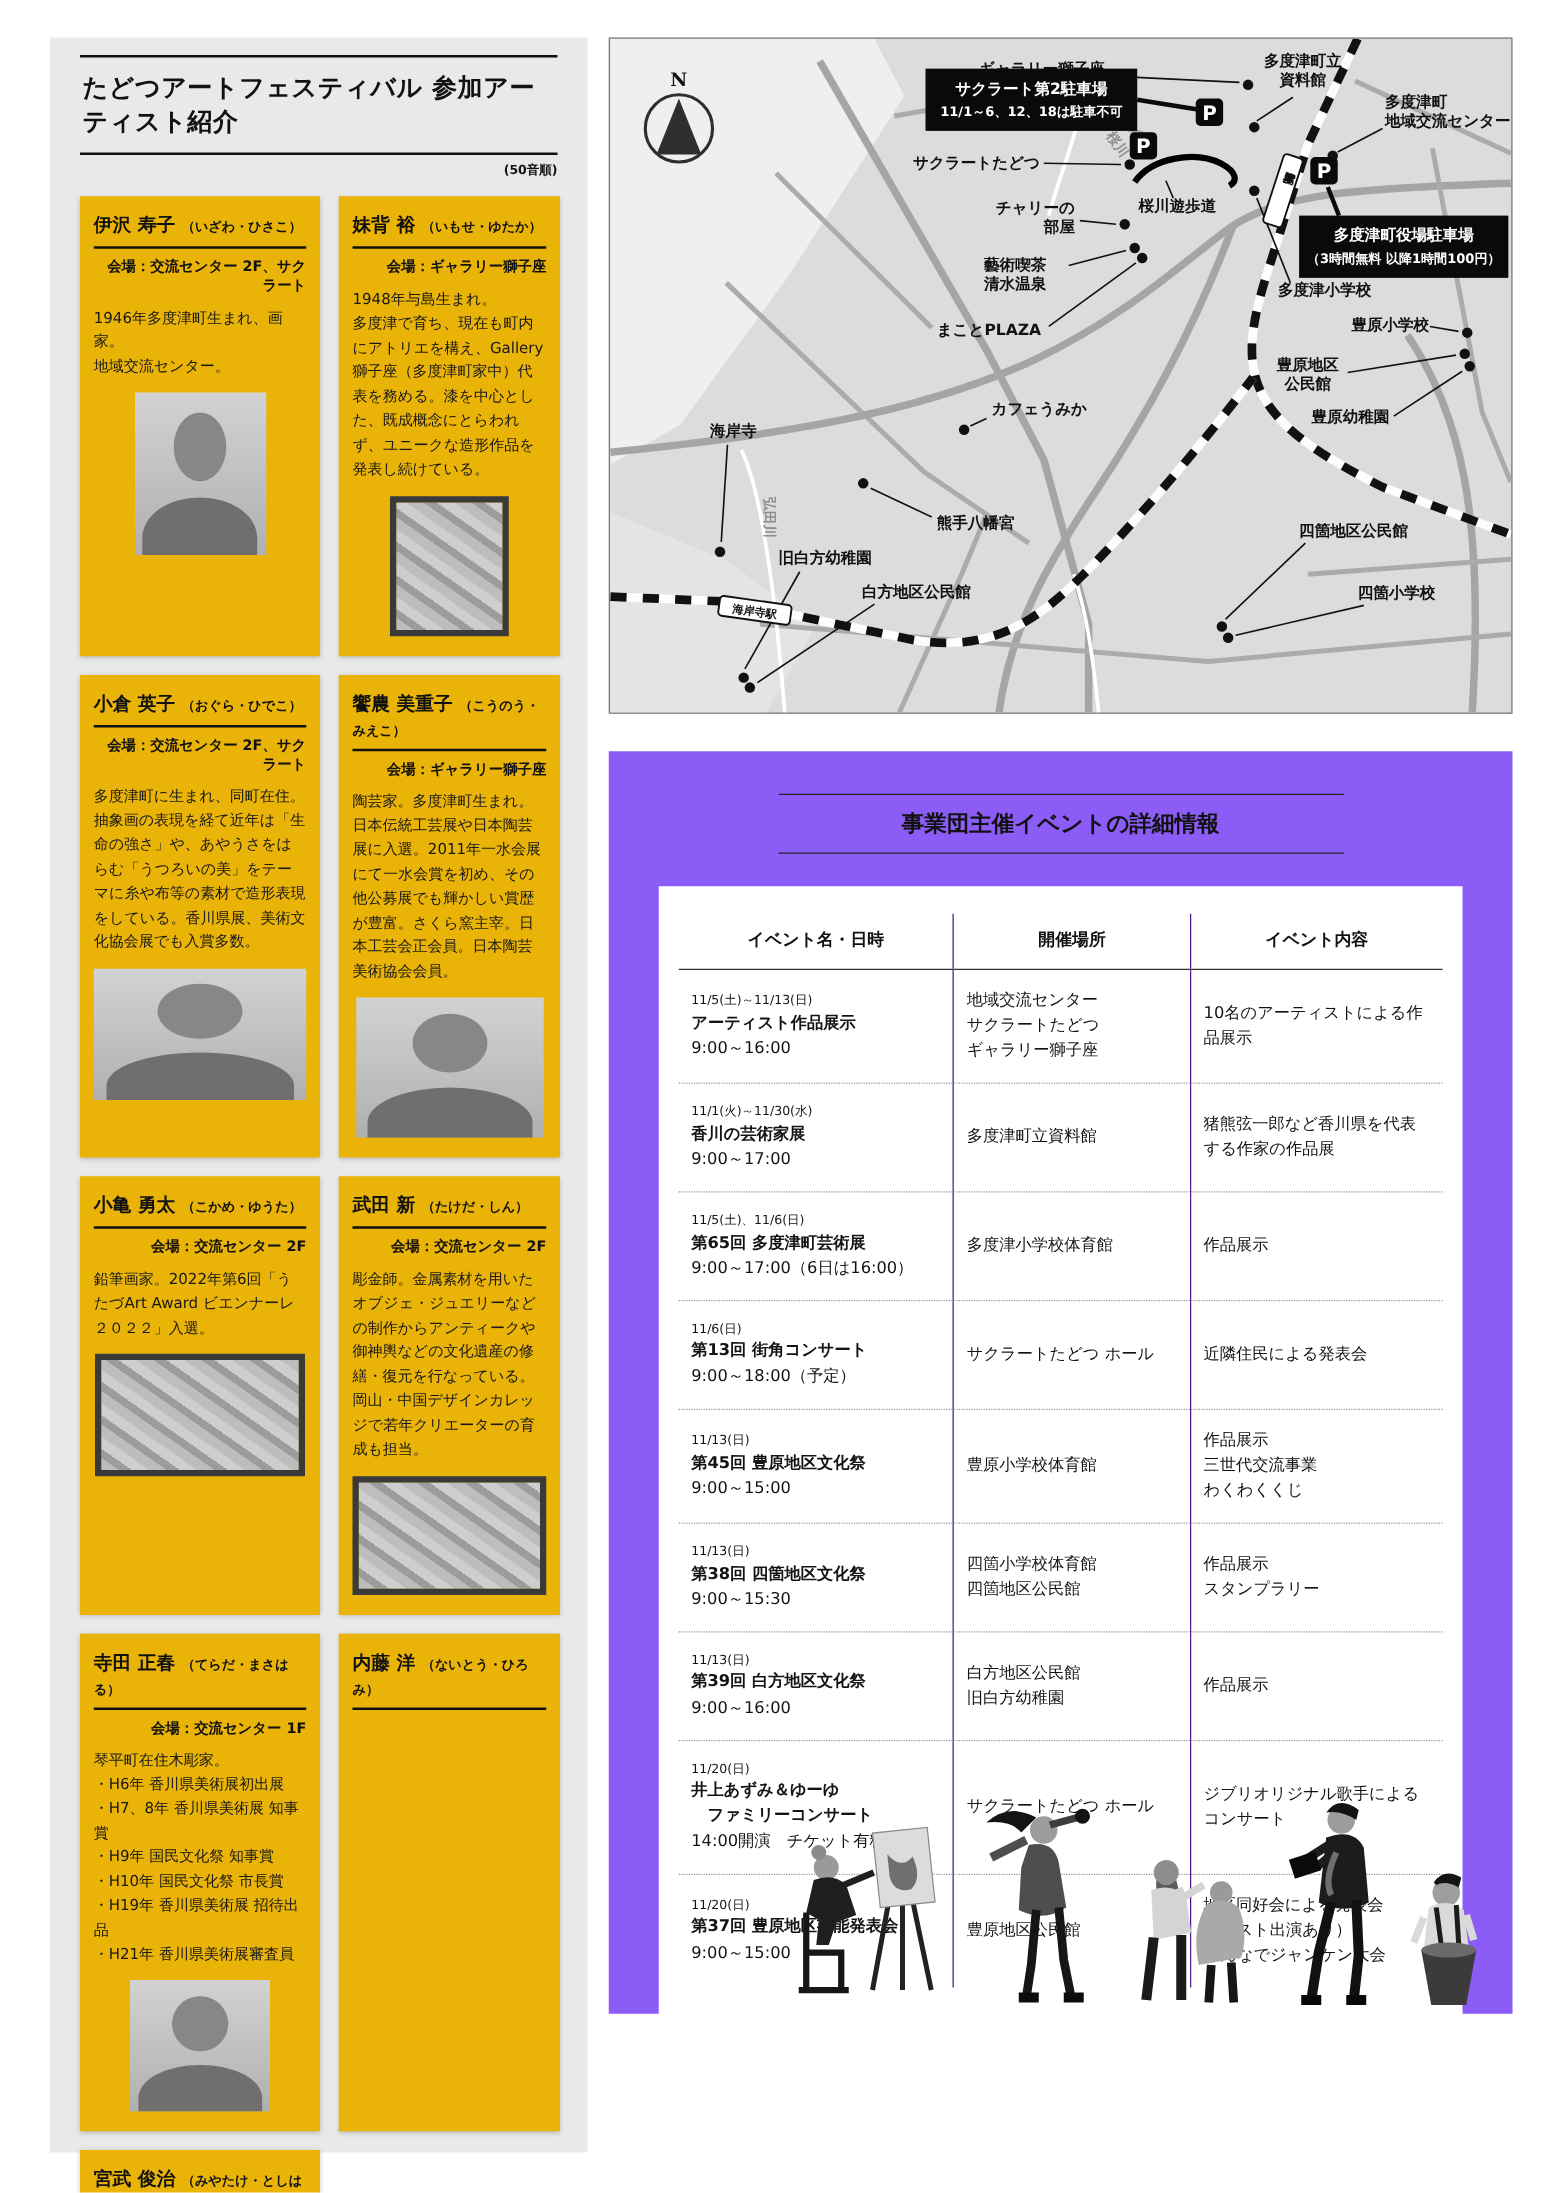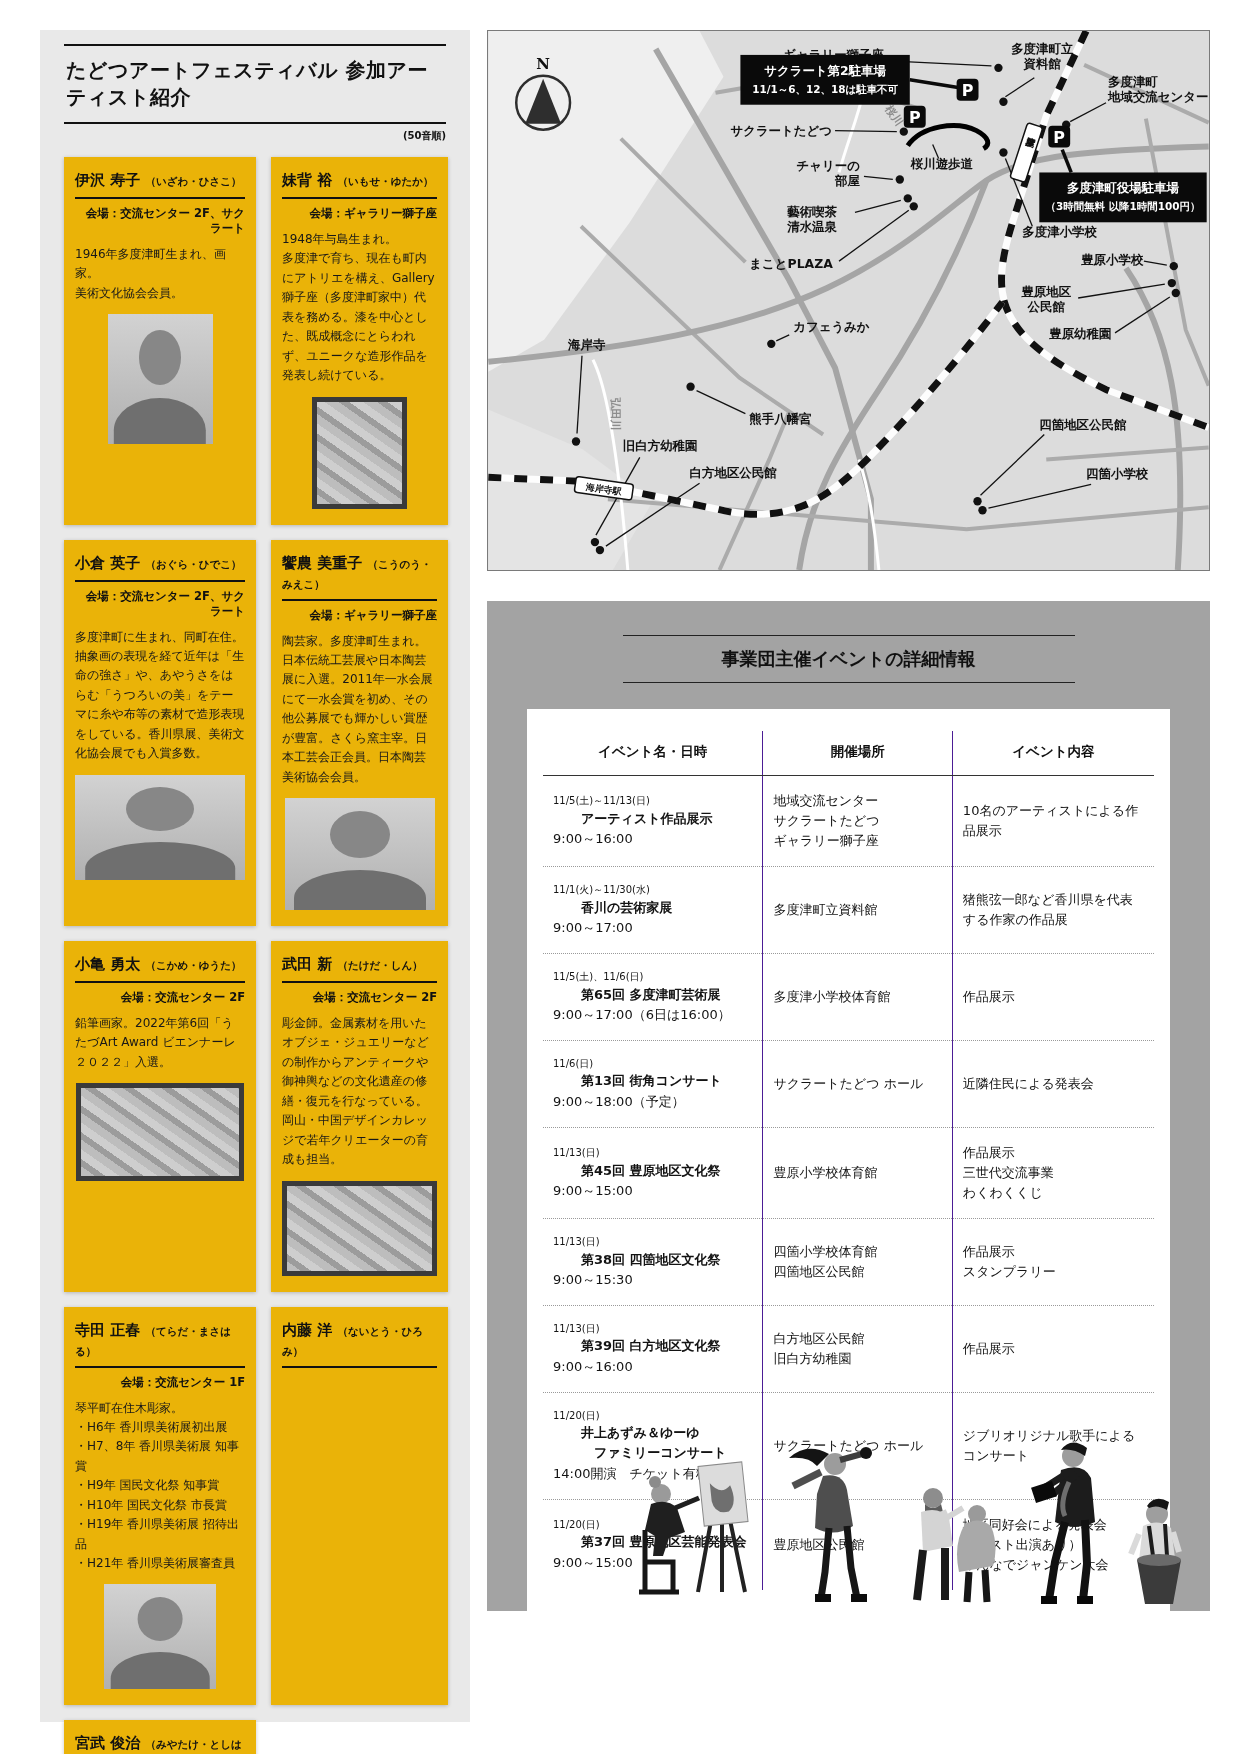--- a/index.html
+++ b/index.html
@@ -50,33 +50,33 @@
   .p-letter { fill:#fff; font-size:16px; font-weight:bold; text-anchor:middle; }
   .station-rect { fill:#fff; stroke:#111; stroke-width:1.5; }
   .station-text { font-size:9px; font-weight:bold; fill:#111; text-anchor:middle; }
   .river-label { font-size:11px; fill:#8d8d8d; font-weight:bold; }
   .compass-circle { fill:none; stroke:#2e2e2e; stroke-width:2.5; }
   .compass-tri { fill:#2e2e2e; }
   .compass-n { font-size:15px; font-weight:bold; fill:#111; text-anchor:middle;
                font-family:"DejaVu Serif","Liberation Serif",serif; }
 
   
-  .events-panel { position:absolute; left:487px; top:601px; width:723px; height:1010px; background:#a3a3a3; }
+  .events-panel { position:absolute; left:487px; top:601px; width:723px; height:1010px; background:#8b5cf6; }
   .events-title-wrap { width:452px; margin:34px auto 0; border-top:1.5px solid #222;
                        border-bottom:1.5px solid #222; text-align:center; padding:11px 0;
                        font-size:18px; font-weight:bold; color:#111; }
   .events-table-wrap { background:#fff; margin:26px 40px 0; padding:22px 16px 26px; }
   table.events { width:100%; border-collapse:collapse; table-layout:fixed; }
   table.events th { font-size:13.5px; font-weight:bold; text-align:center;
                     border-bottom:1.5px solid #333; padding:12px 6px 14px; color:#111; }
   table.events td { font-size:13px; line-height:1.55; padding:15px 10px; vertical-align:middle; color:#131313; }
   table.events tbody tr + tr td { border-top:1px dotted #9a9a9a; }
   table.events th + th, table.events td + td { border-left:1px solid #4c1d95; }
   .ev-date { font-size:10px; }
-  .ev-name { font-weight:bold; white-space:pre-line;margin-left:28px; }
+  .ev-name { font-weight:bold; white-space:pre-line; }
   .ev-time { font-size:13px; }
   .ev-pre { white-space:pre-line; }
 
   .people { position:absolute; right:10px; bottom:4px; width:575px; height:195px; }
   .people svg { width:100%; height:100%; display:block; }
 </style>
 </head>
 <body>
 
 <div class="page">
@@ -85,21 +85,21 @@
     <div class="fest-title">たどつアートフェスティバル 参加アーティスト紹介</div>
     <div class="order-note">(50音順)</div>
     <div class="artist-grid">
     <div class="artist-card">
       <div class="a-namerow">
         <span class="a-name">伊沢 寿子 </span>
         <span class="a-read">（いざわ・ひさこ）</span>
       </div>
       <div class="a-venue">会場：交流センター 2F、サクラート</div>
       <div class="a-bio">1946年多度津町生まれ、画家。
-美術文化協会会員。</div>
+地域交流センター。</div>
       <div class="a-photo photo-portrait" style="width: 105px; height: 130px;"></div>
     </div>
 
     <div class="artist-card">
       <div class="a-namerow">
         <span class="a-name">妹背 裕 </span>
         <span class="a-read">（いもせ・ゆたか）</span>
       </div>
       <div class="a-venue">会場：ギャラリー獅子座</div>
       <div class="a-bio">1948年与島生まれ。

